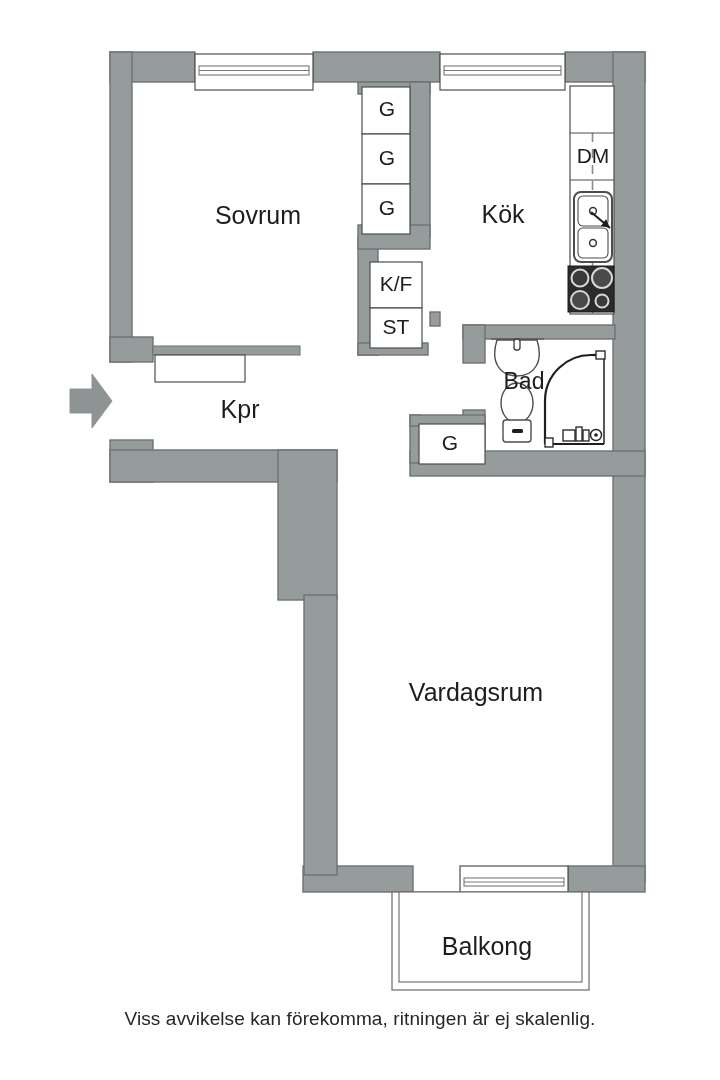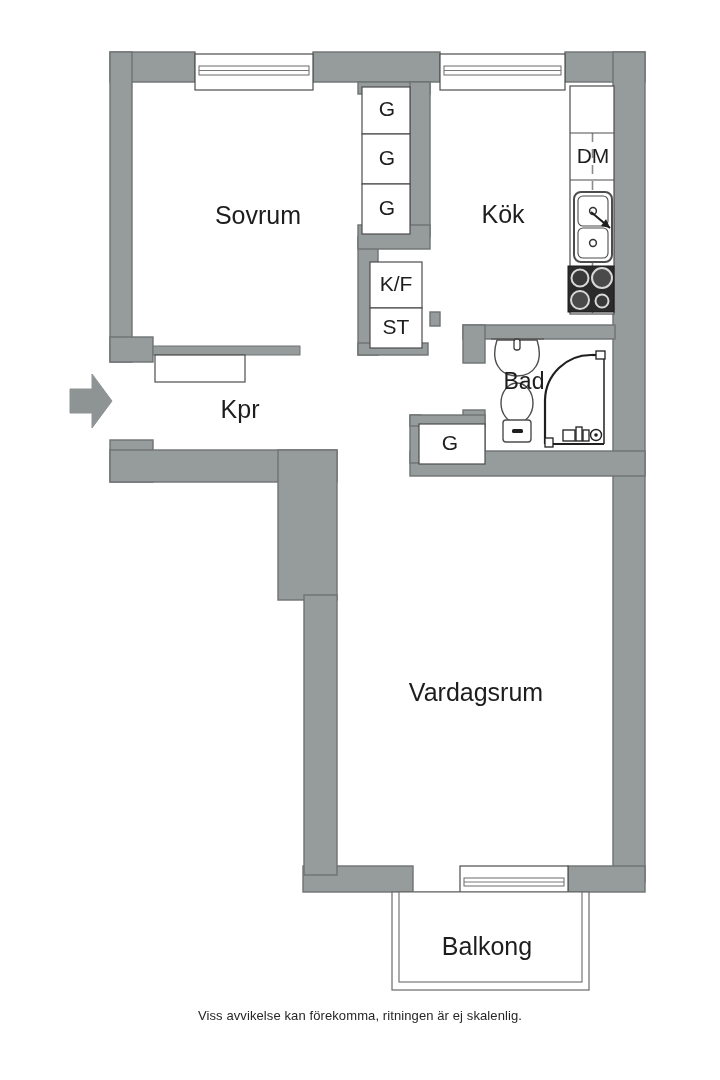--- a/index.html
+++ b/index.html
@@ -33,21 +33,21 @@
   .label-lg { font-size: 25px; }
   .label-md { font-size: 23px; }
   .label-sm { font-size: 21px; }
   .footer-note {
     position: absolute;
     left: 0;
     top: 1008px;
     width: 720px;
     text-align: center;
     font-family: "Liberation Sans", sans-serif;
-    font-size: 13px;
+    font-size: 19px;
     color: #262626;
     letter-spacing: 0.1px;
   }
 </style>
 </head>
 <body>
 
 <div id="page">
 
   <svg id="plan-svg" viewBox="0 0 720 1080">

